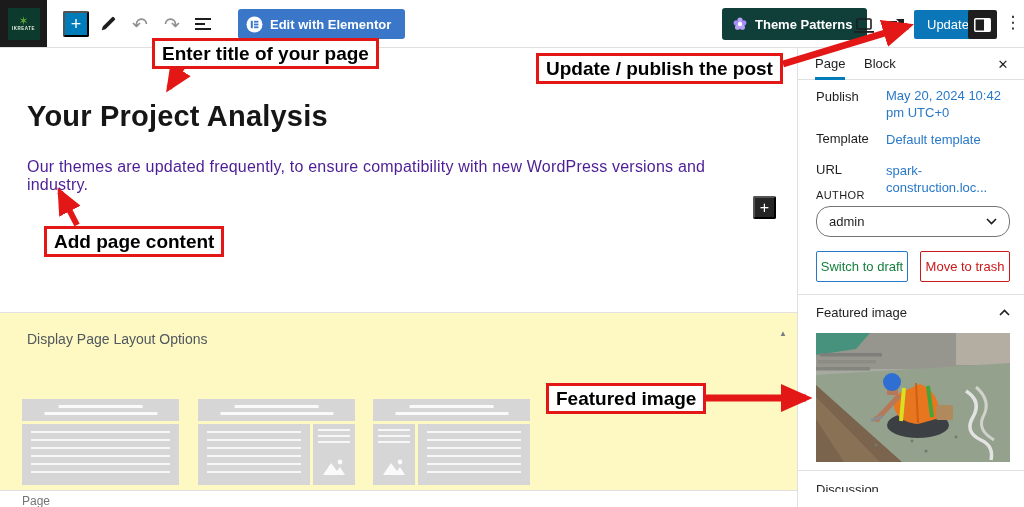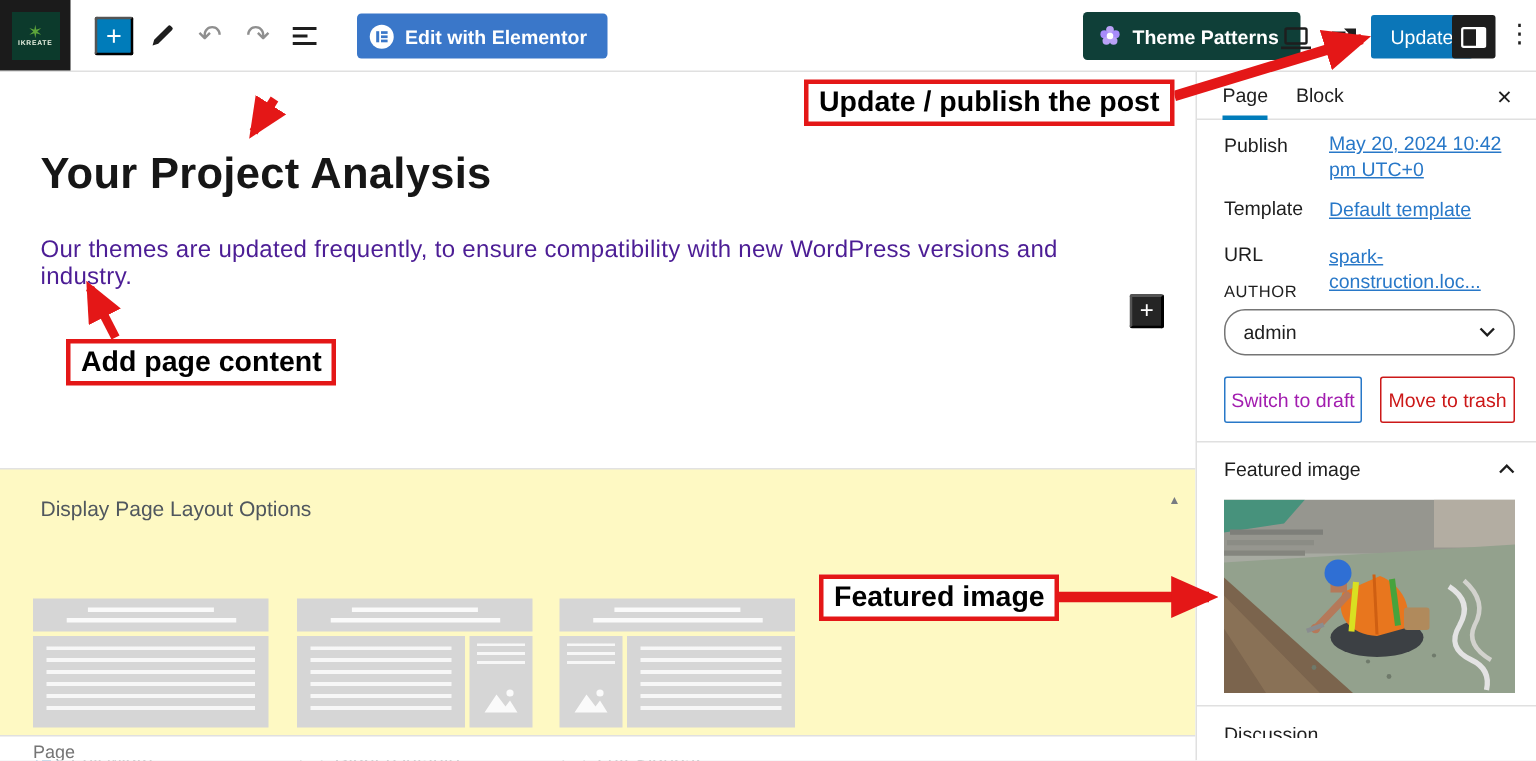--- a/index.html
+++ b/index.html
@@ -51,25 +51,25 @@
   .bottom-bar { position:absolute; left:0; top:490px; width:797px; height:17px; border-top:1px solid #e0e0e0; background:#fff; }
   .bottom-bar span { position:absolute; left:22px; top:3px; font-size:12px; color:#757575; }
 
   
   .sidebar { position:absolute; left:797px; top:48px; width:227px; height:459px; background:#fff; border-left:1px solid #e0e0e0; }
   .sb-tabs { position:absolute; left:0; top:0; width:227px; height:32px; border-bottom:1px solid #e0e0e0; }
   .sb-tab { position:absolute; top:0; height:32px; line-height:32px; font-size:13px; color:#1e1e1e; cursor:pointer; }
   .sb-tab.active { border-bottom:3px solid #007cba; font-weight:400; }
   .sb-close { position:absolute; left:196px; top:8px; width:18px; height:18px; font-size:13px; color:#1e1e1e; text-align:center; line-height:18px; cursor:pointer; }
   .sb-row-label { position:absolute; left:18px; font-size:13px; color:#1e1e1e; }
-  .sb-link { position:absolute; left:88px; font-size:13px; color:#2878c8; cursor:pointer; width:130px; line-height:17px;text-decoration:underline; }
+  .sb-link { position:absolute; left:88px; font-size:13px; color:#2878c8; cursor:pointer; width:130px; line-height:17px; }
   .sb-author-label { position:absolute; left:18px; top:141px; font-size:11px; font-weight:400; color:#1e1e1e; letter-spacing:.4px; }
   .sb-select { position:absolute; left:18px; top:158px; width:194px; height:31px; border:1px solid #757575; border-radius:14px; background:#fff; font-size:13px; color:#1e1e1e; display:flex; align-items:center; padding:0 12px; justify-content:space-between; cursor:pointer; }
   .sb-btn { position:absolute; top:203px; height:31px; border-radius:2px; background:#fff; font-size:13px; display:flex; align-items:center; justify-content:center; cursor:pointer; }
-  .sb-btn-draft { left:18px; width:92px; border:1px solid #2878c8; color:#a21caf; }
+  .sb-btn-draft { left:18px; width:92px; border:1px solid #2878c8; color:#15803d; }
   .sb-btn-trash { left:122px; width:90px; border:1px solid #cc1818; color:#cc1818; }
   .sb-divider { position:absolute; left:0; width:227px; height:1px; background:#e0e0e0; }
   .sb-panel-header { position:absolute; left:18px; top:257px; width:194px; font-size:13px; color:#1e1e1e; font-weight:400; display:flex; justify-content:space-between; align-items:center; cursor:pointer; }
   .featured-img { position:absolute; left:18px; top:285px; width:194px; height:129px; overflow:hidden; cursor:pointer; }
   .sb-discussion { position:absolute; left:18px; top:434px; height:10px; overflow:hidden; font-size:13px; color:#1e1e1e; }
 
   
   .anno-box { position:absolute; background:#fff; border:3px solid #e41717; padding:0 7px; font-size:19px; font-weight:700; color:#000; line-height:25px; white-space:nowrap; z-index:60; }
   #arrow-overlay { position:absolute; left:0; top:0; width:1024px; height:507px; pointer-events:none; z-index:55; }
 </style>
@@ -302,17 +302,18 @@
       <marker id="ah" markerWidth="4.5" markerHeight="4" refX="3.6" refY="2" orient="auto">
         <path d="M0,0 L4.5,2 L0,4 Z" fill="#e41717"></path>
       </marker>
     </defs>
     <line x1="183" y1="66" x2="169" y2="88" stroke="#e41717" stroke-width="6" marker-end="url(#ah)"></line>
     <line x1="783" y1="64" x2="908" y2="26" stroke="#e41717" stroke-width="7" marker-end="url(#ah)"></line>
     <line x1="77" y1="225" x2="60" y2="192" stroke="#e41717" stroke-width="6" marker-end="url(#ah)"></line>
     <line x1="701" y1="398" x2="806" y2="398" stroke="#e41717" stroke-width="7" marker-end="url(#ah)"></line>
   </svg>
 
+  <div class="anno-box" style="left:152px; top:38px">Enter title of your page</div>
   <div class="anno-box" style="left:44px; top:226px">Add page content</div>
   <div class="anno-box" style="left:536px; top:53px">Update / publish the post</div>
   <div class="anno-box" style="left:546px; top:383px">Featured image</div>
 
 </div>
 
 </body></html>

